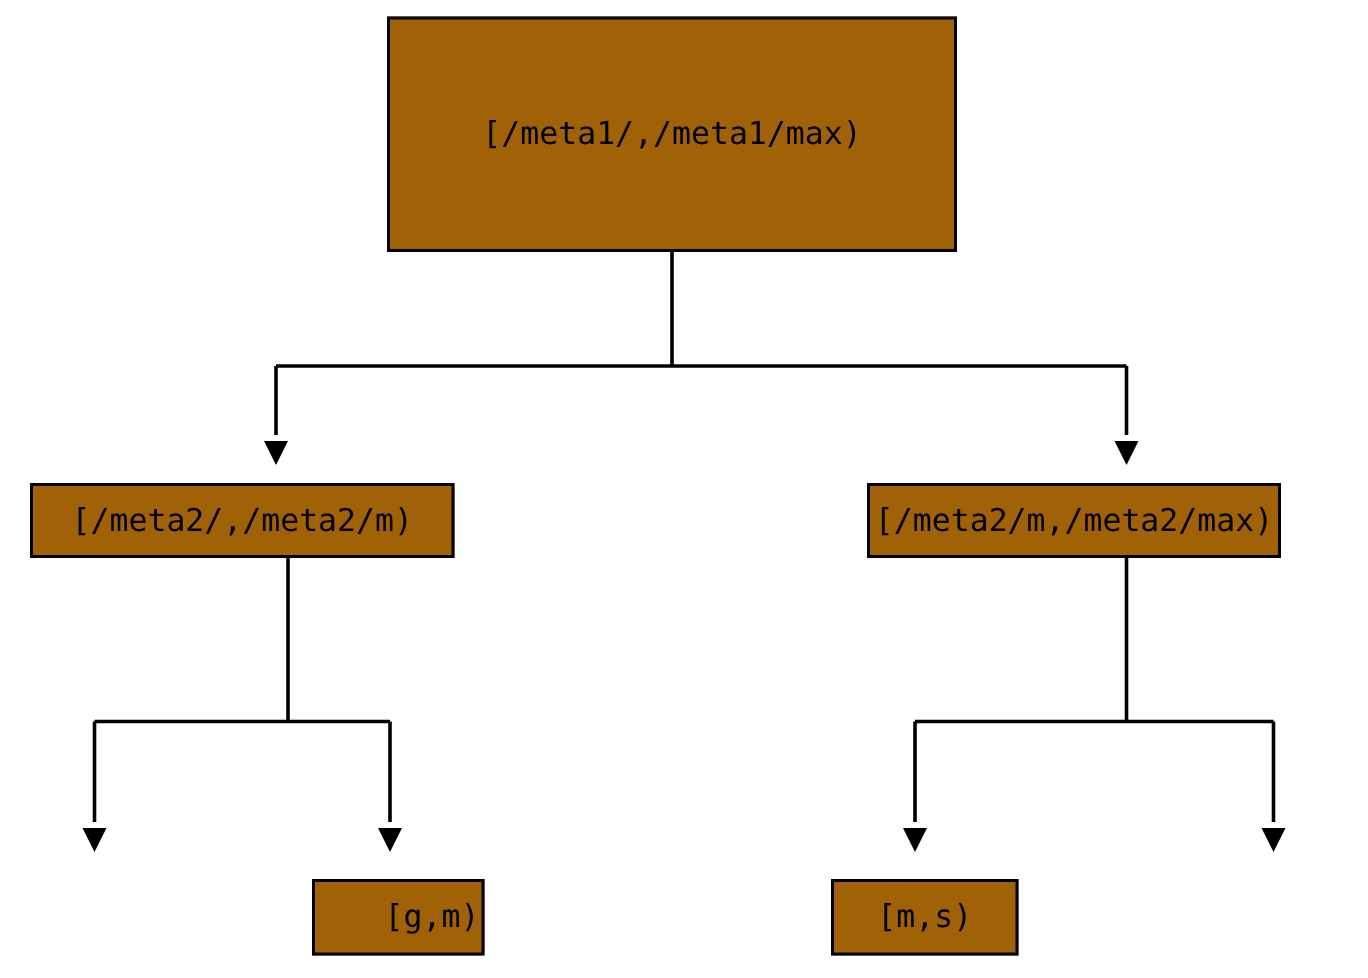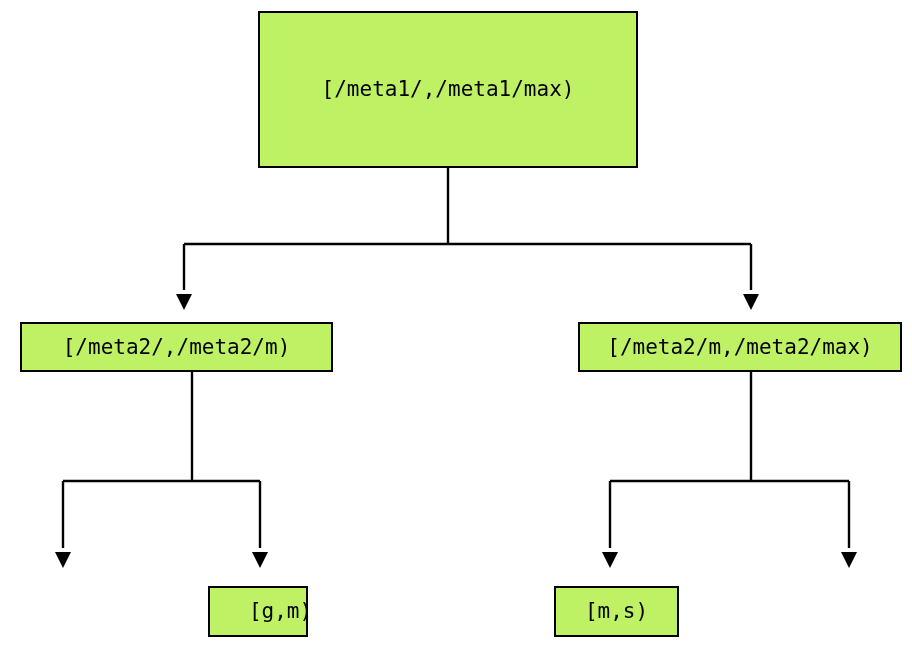--- a/index.html
+++ b/index.html
@@ -24,21 +24,21 @@
     position: absolute;
     left: 0;
     top: 0;
     width: 912px;
     height: 652px;
   }
   .node-box {
     position: absolute;
     box-sizing: border-box;
     border: 2px solid #000000;
-    background: #bef264;
+    background: #a16207;
     display: flex;
     align-items: center;
     justify-content: center;
     color: #000000;
     white-space: pre;
   }
   .node-label {
     display: block;
     line-height: 1;
     letter-spacing: 0px;
@@ -79,30 +79,30 @@
       <line x1="849" y1="481" x2="849" y2="548" stroke="#000" stroke-width="2.4"></line>
       <polygon points="602,552 618,552 610,568" fill="#000"></polygon>
       <polygon points="841,552 857,552 849,568" fill="#000"></polygon>
     </g>
   </svg>
 
   <div class="node-box level-root" style="left:258px; top:11px; width:380px; height:157px;">
     <span class="node-label">[/meta1/,/meta1/max)</span>
   </div>
 
-  <div class="node-box level-mid" style="left:20px; top:322px; width:313px; height:50px;">
+  <div class="node-box level-mid" style="left:20px; top:322px; width:283px; height:50px;">
     <span class="node-label">[/meta2/,/meta2/m)</span>
   </div>
 
-  <div class="node-box level-mid" style="left:578px; top:322px; width:324px; height:50px;">
+  <div class="node-box level-mid" style="left:578px; top:322px; width:276px; height:50px;">
     <span class="node-label">[/meta2/m,/meta2/max)</span>
   </div>
 
 
-  <div class="node-box level-leaf" style="left:208px; top:586px; width:100px; height:51px;padding-left:45px;">
+  <div class="node-box level-leaf" style="left:208px; top:586px; width:115px; height:51px;padding-left:45px;">
     <span class="node-label">[g,m)</span>
   </div>
 
   <div class="node-box level-leaf" style="left:554px; top:586px; width:125px; height:51px;">
     <span class="node-label">[m,s)</span>
   </div>
 
 
 </div>
 

